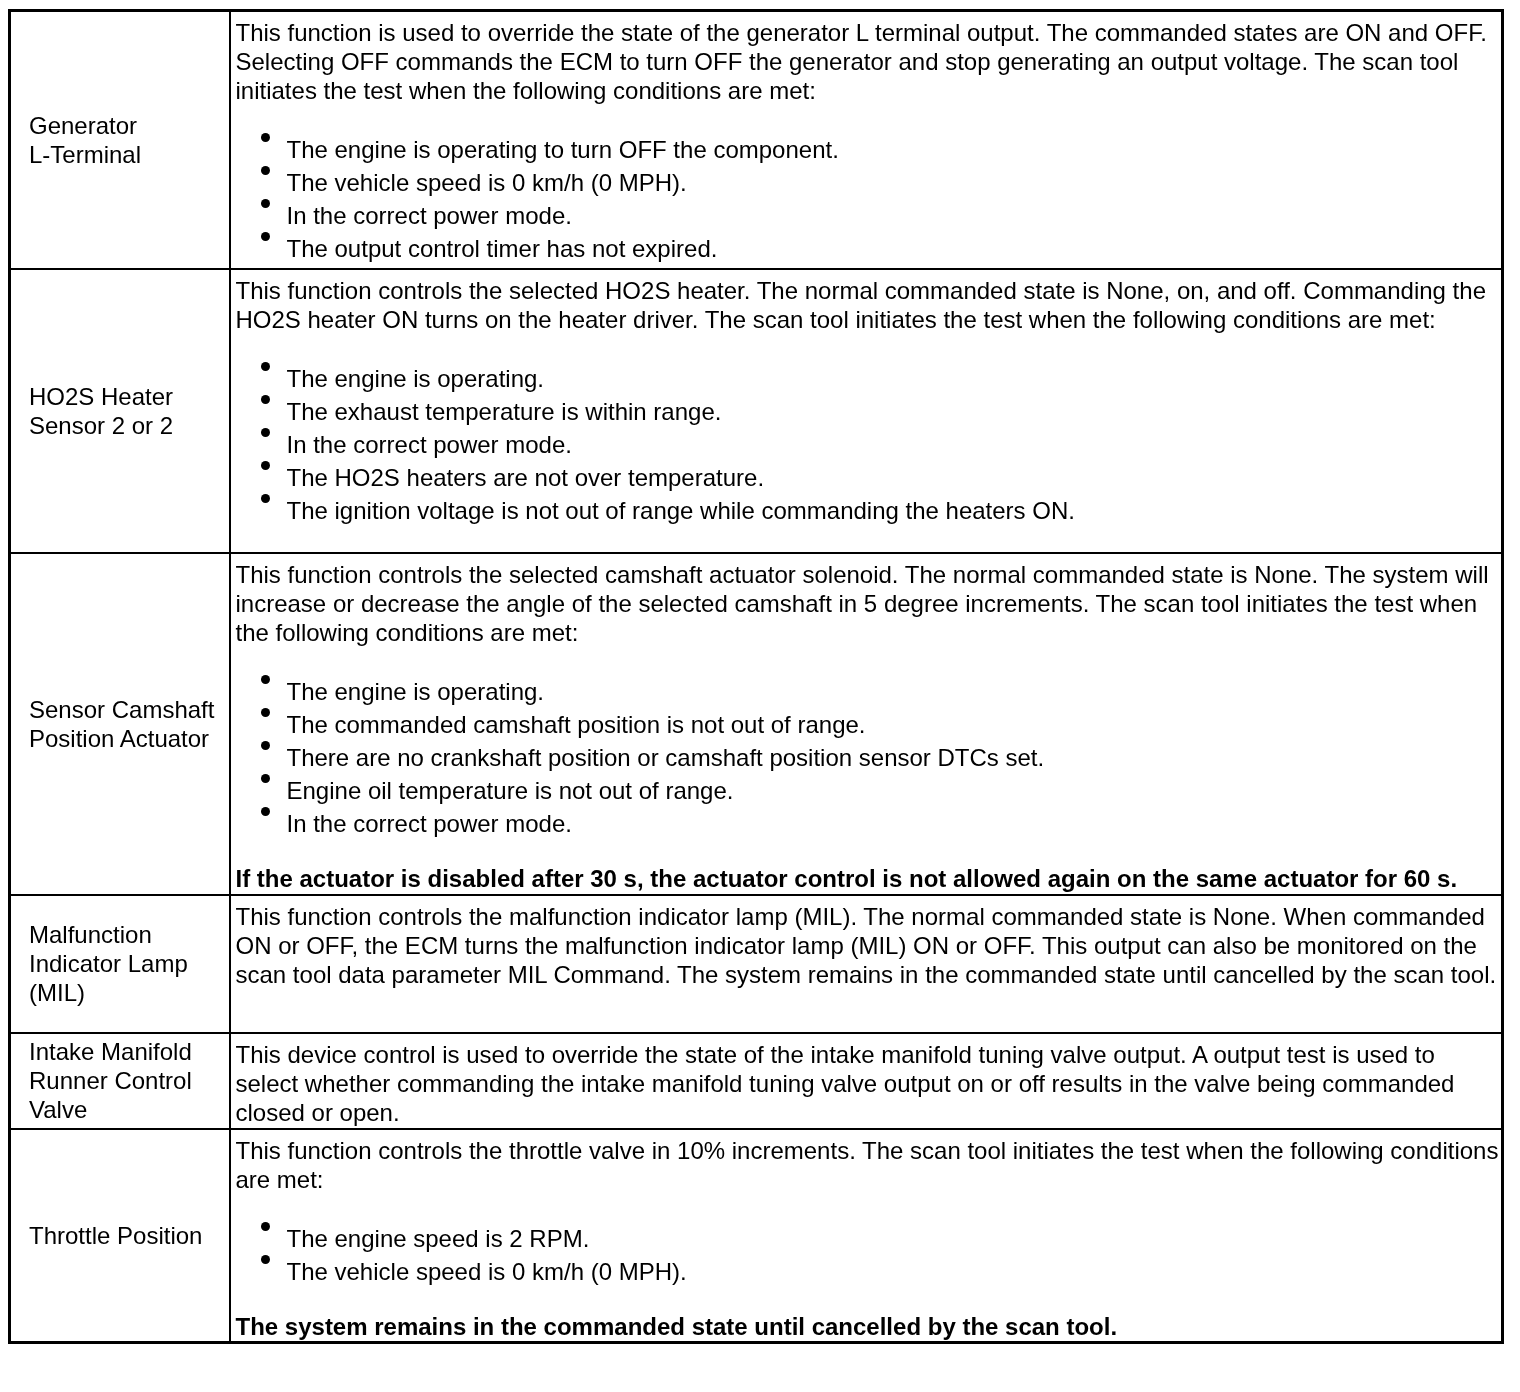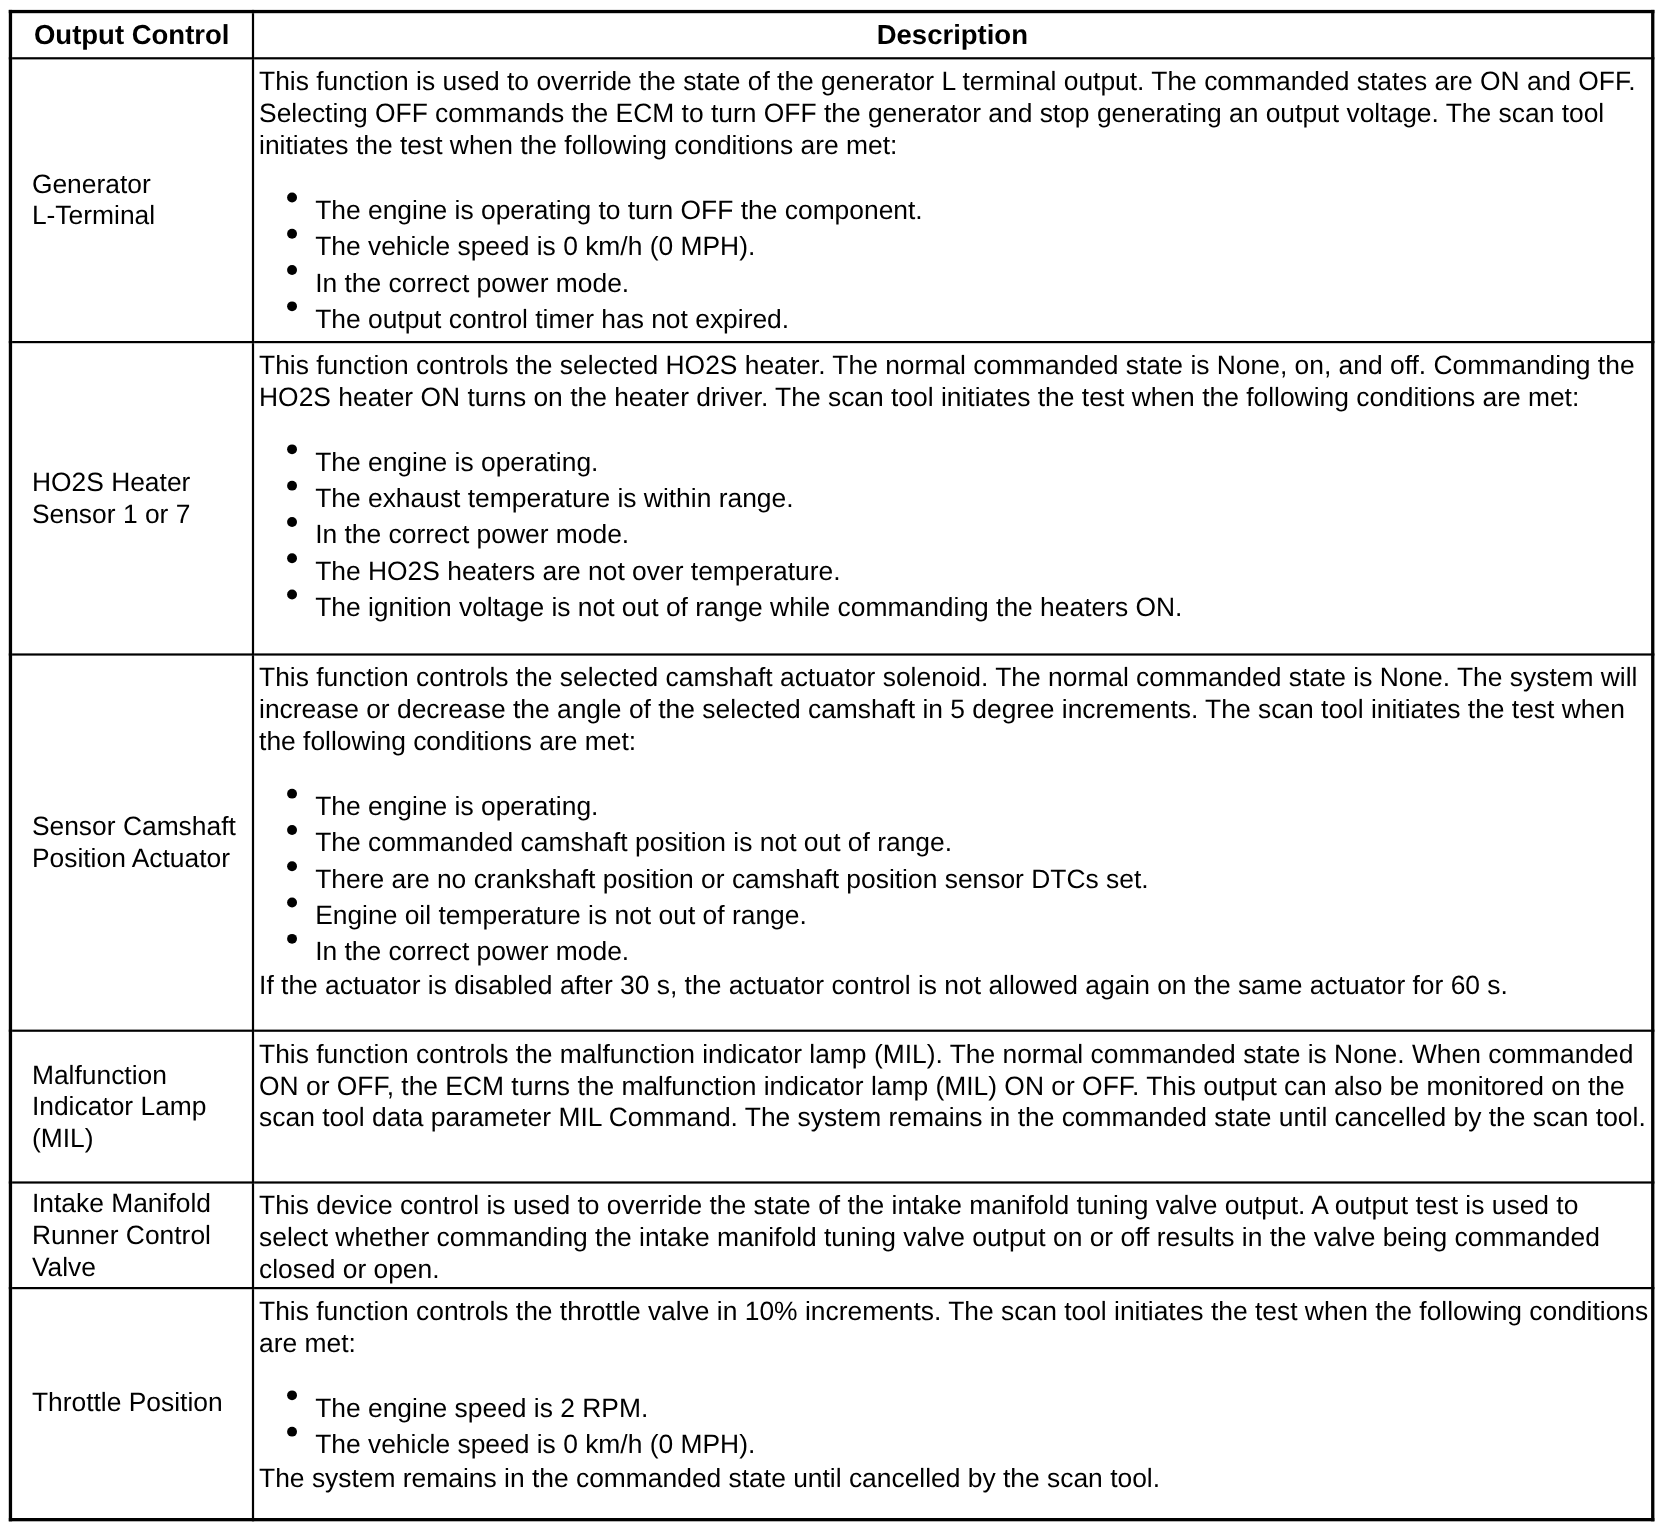--- a/index.html
+++ b/index.html
@@ -55,20 +55,22 @@
     margin-left: 5px;
     width: 1268px;
     padding-top: 6px;
     font-size: 24px;
   }
   .desc p {
     margin: 0;
     line-height: 29px;
   }
   .desc p.cell-footer {
+    margin-top: 24px;
+    font-weight: bold;
   }
   ul.bullets {
     list-style: none;
     margin: 28px 0 0 0;
     padding: 0;
   }
   ul.bullets li {
     display: flex;
     align-items: flex-start;
     height: 33px;
@@ -86,24 +88,20 @@
 </style>
 </head>
 <body>
 
 <table class="output-control-table">
   <colgroup>
     <col style="width:220px">
     <col>
   </colgroup>
   <tbody>
-      <tr>
-    <th class="hdr">Output Control</th>
-    <th class="hdr">Description</th>
-  </tr>
 
   <tr style="height:258px">
     <td class="control-cell">
       <div class="ctrl">Generator
 L-Terminal</div>
     </td>
     <td class="desc-cell">
       <div class="desc">
         <p>This function is used to override the state of the generator L terminal output. The commanded states are ON and OFF. Selecting OFF commands the ECM to turn OFF the generator and stop generating an output voltage. The scan tool initiates the test when the following conditions are met:</p>
         <ul class="bullets">
@@ -124,21 +122,21 @@
                 <span>The output control timer has not expired.</span>
               </li>
         </ul>
       </div>
     </td>
   </tr>
 
   <tr style="height:284px">
     <td class="control-cell">
       <div class="ctrl">HO2S Heater
-Sensor 1 or 7</div>
+Sensor 2 or 2</div>
     </td>
     <td class="desc-cell">
       <div class="desc">
         <p>This function controls the selected HO2S heater. The normal commanded state is None, on, and off. Commanding the HO2S heater ON turns on the heater driver. The scan tool initiates the test when the following conditions are met:</p>
         <ul class="bullets">
           <li>
                 <span class="blt"></span>
                 <span>The engine is operating.</span>
               </li>
           <li>

